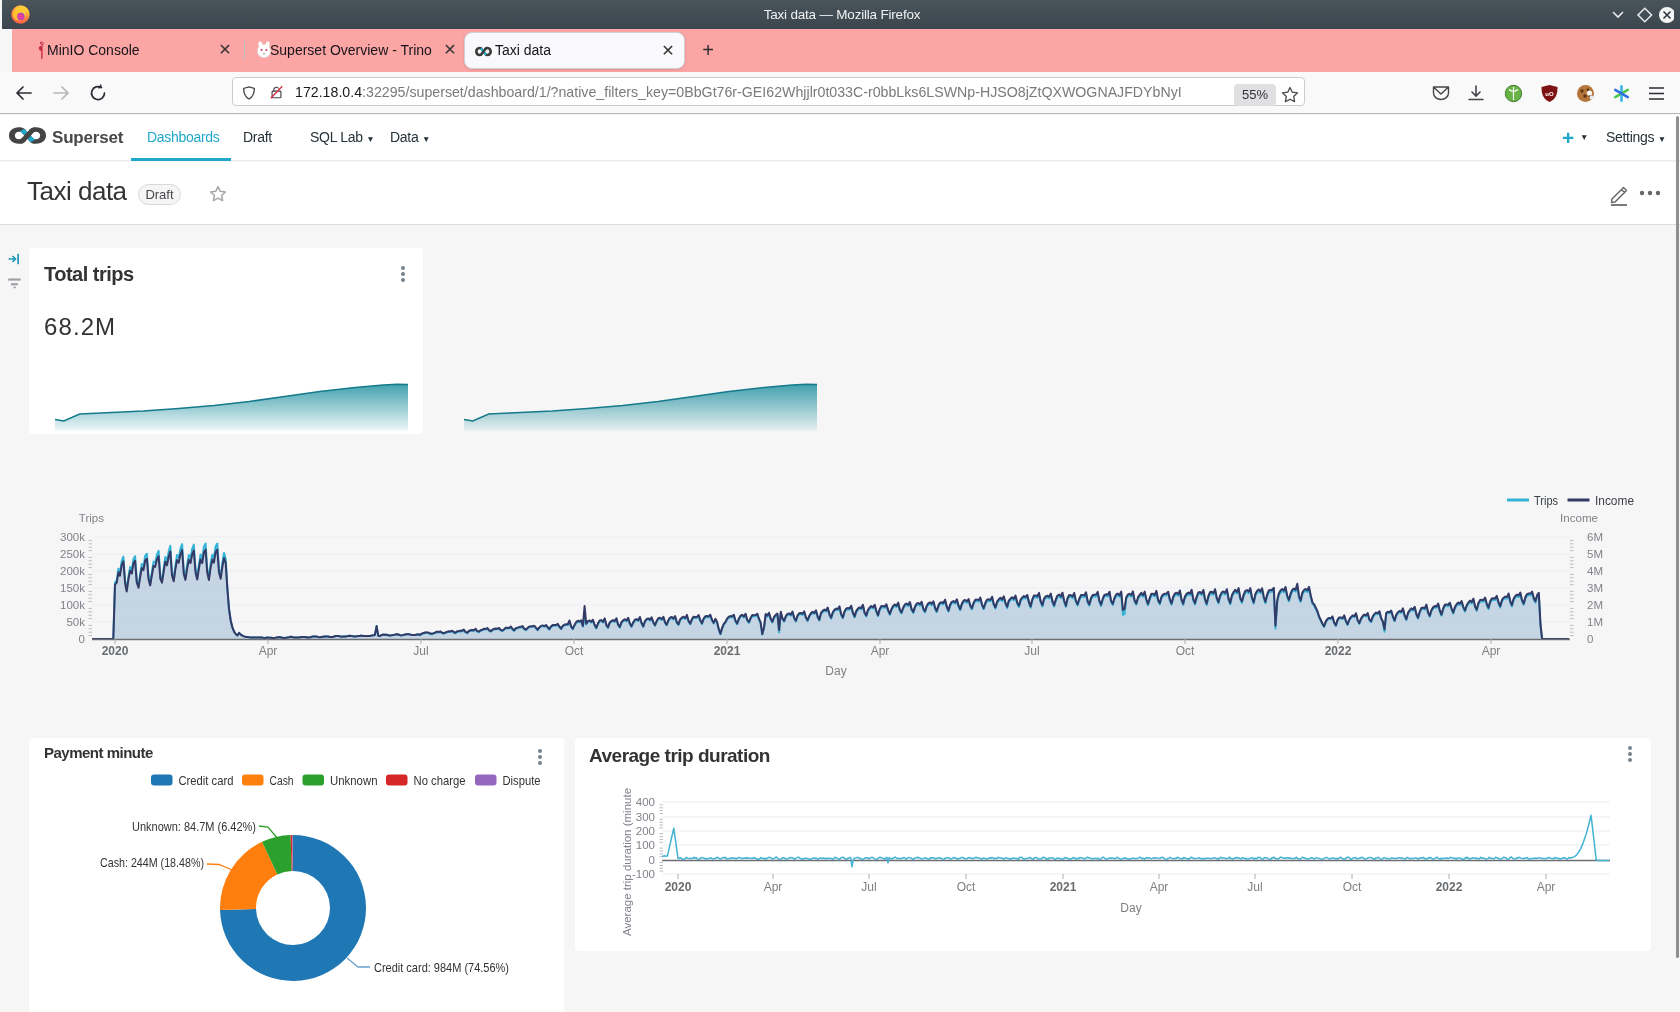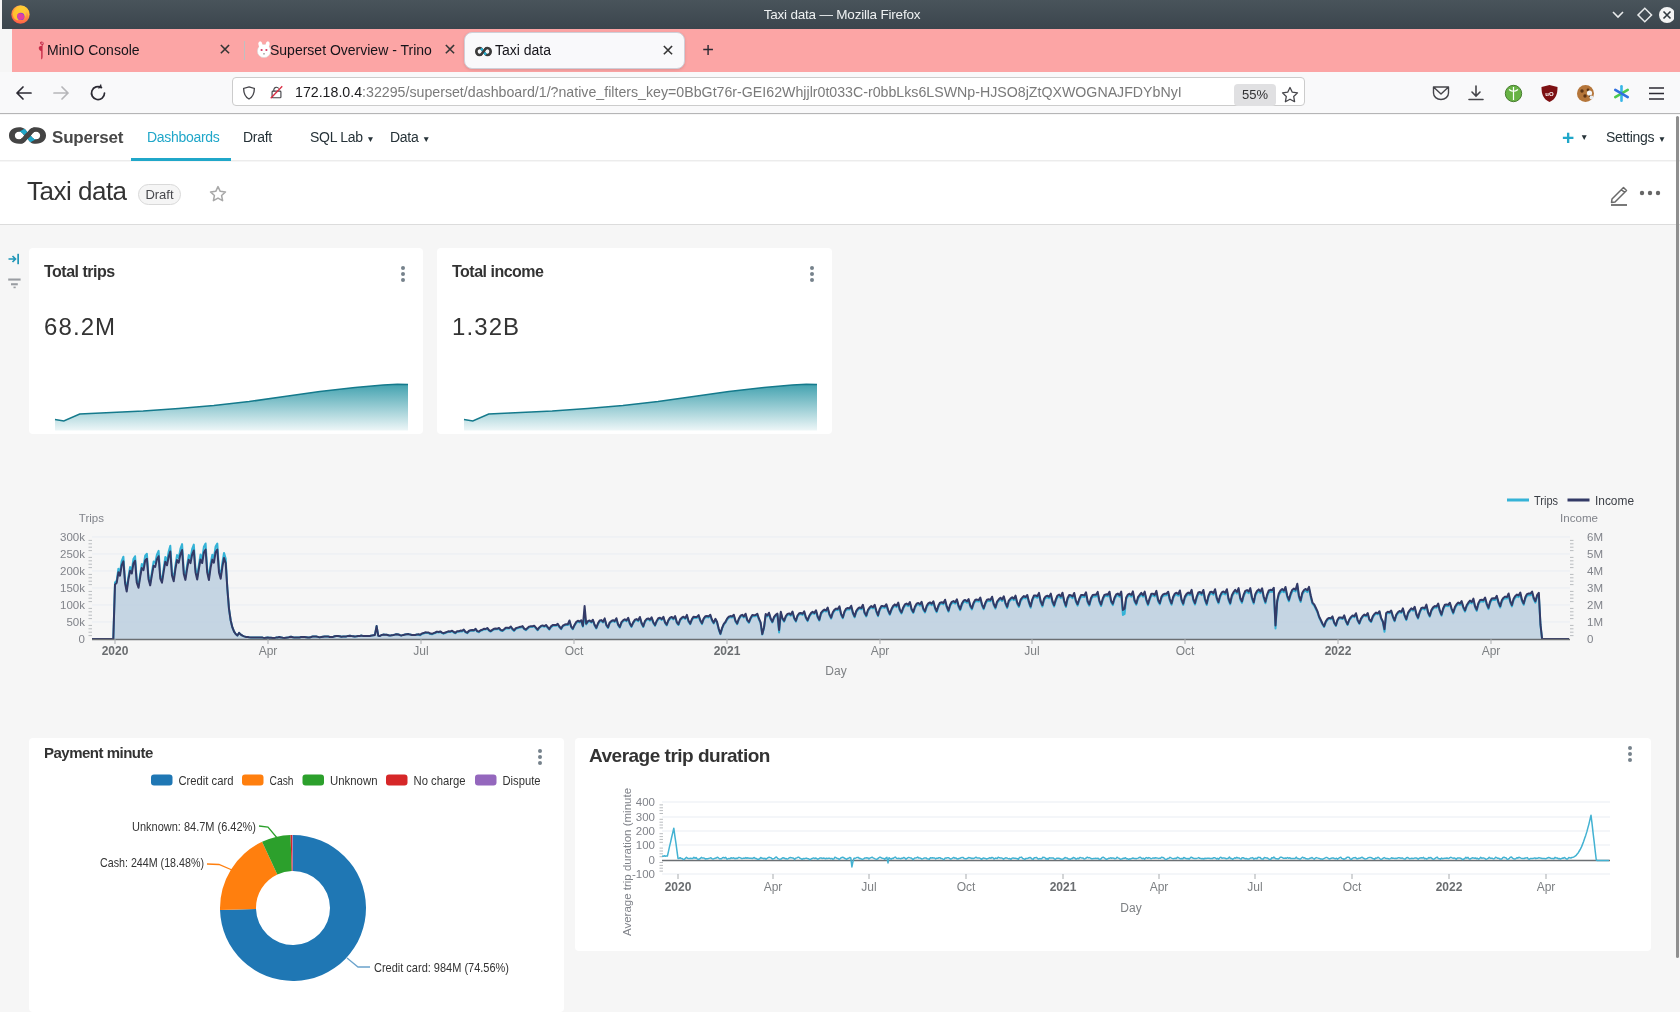--- a/index.html
+++ b/index.html
@@ -13,21 +13,21 @@
 .tabtitle{position:absolute;top:10px;font-size:14px;color:#15141a;white-space:nowrap;}
 .tabx{position:absolute;top:9px;width:18px;height:18px;color:#363636;font-size:16px;line-height:18px;text-align:center;}
 #urlbox{position:absolute;left:232px;top:5px;width:1073px;height:29px;background:#ffffff;border:1px solid #ccc;border-radius:4px;}
 .urltxt{position:absolute;left:62px;top:6px;font-size:14.2px;color:#7a7a7a;white-space:nowrap;overflow:hidden;width:935px;}
 .urltxt b{color:#1b1b1d;font-weight:400;}
 #zoombadge{position:absolute;left:1001px;top:6px;width:42px;height:22px;background:#e0e0e2;border-radius:4px;font-size:13px;color:#323234;text-align:center;line-height:22px;}
 #ssnav{left:0;top:115px;width:1680px;height:46px;background:#fff;border-bottom:1px solid #ececec;padding-left:12px;}
 .navitem{position:absolute;top:0;height:45px;line-height:45px;font-size:14px;letter-spacing:-0.3px;color:#263238;}
 #ssheader{left:0;top:162px;width:1680px;height:63px;background:#fff;border-bottom:1px solid #dcdcdc;}
 .card{position:absolute;background:#fff;border-radius:4px;}
-.ctitle{position:absolute;left:15px;top:15px;font-size:16px;font-weight:bold;letter-spacing:-0.5px;color:#333;}
+.ctitle{position:absolute;left:15px;top:15px;font-size:20px;font-weight:bold;letter-spacing:-0.5px;color:#333;}
 .kebab{position:absolute;width:4px;height:18px;}
 .kebab i{position:absolute;left:0;width:4px;height:4px;border-radius:50%;background:#76828c;}
 .bignum{position:absolute;left:15px;top:65px;font-size:24px;color:#333;letter-spacing:1.1px;}
 .axlbl{font-size:12px;fill:#7e8184;}
 .aylbl{font-size:11.5px;fill:#80838a;}
 .axlblb{font-size:12px;font-weight:bold;fill:#6a6d70;}
 </style></head><body>
 <div id="page">
 
 <svg class="abs" style="left:8px;top:253px" width="12" height="12" viewBox="0 0 12 12">
@@ -41,29 +41,20 @@
 </svg>
 
 <div class="card" style="left:29px;top:248px;width:394px;height:186px">
  <div class="ctitle">Total trips</div>
  <div class="kebab" style="left:372px;top:18px">
         <i style="top:0"></i>
         <i style="top:6px"></i>
         <i style="top:12px"></i>
       </div>
  <div class="bignum">68.2M</div>
-</div>
-<div class="card" style="left:437px;top:248px;width:395px;height:186px">
- <div class="ctitle">Total income</div>
- <div class="kebab" style="left:373px;top:18px">
-        <i style="top:0"></i>
-        <i style="top:6px"></i>
-        <i style="top:12px"></i>
-      </div>
- <div class="bignum">1.32B</div>
 </div>
 <svg class="abs" style="left:0;top:0" width="1680" height="1012" viewBox="0 0 1680 1012">
  <defs>
   <linearGradient id="tg" x1="0" y1="382" x2="0" y2="434" gradientUnits="userSpaceOnUse">
    <stop offset="0" stop-color="#188d9d" stop-opacity="0.85"></stop>
    <stop offset="1" stop-color="#188d9d" stop-opacity="0.02"></stop>
   </linearGradient>
  </defs>
  <path d="M55.0,419.5L63.8,421.0L79.7,414.0L100.9,413.0L143.2,411.0L178.6,408.5L213.8,405.5L249.2,401.5L284.5,396.5L319.8,391.5L355.1,387.5L383.3,385.0L397.4,384.3L408.0,384.5L408.0,430.5L55.0,430.5Z" fill="url(#tg)"></path>
  <path d="M55.0,419.5L63.8,421.0L79.7,414.0L100.9,413.0L143.2,411.0L178.6,408.5L213.8,405.5L249.2,401.5L284.5,396.5L319.8,391.5L355.1,387.5L383.3,385.0L397.4,384.3L408.0,384.5" fill="none" stroke="#157a8c" stroke-width="1.6"></path>

